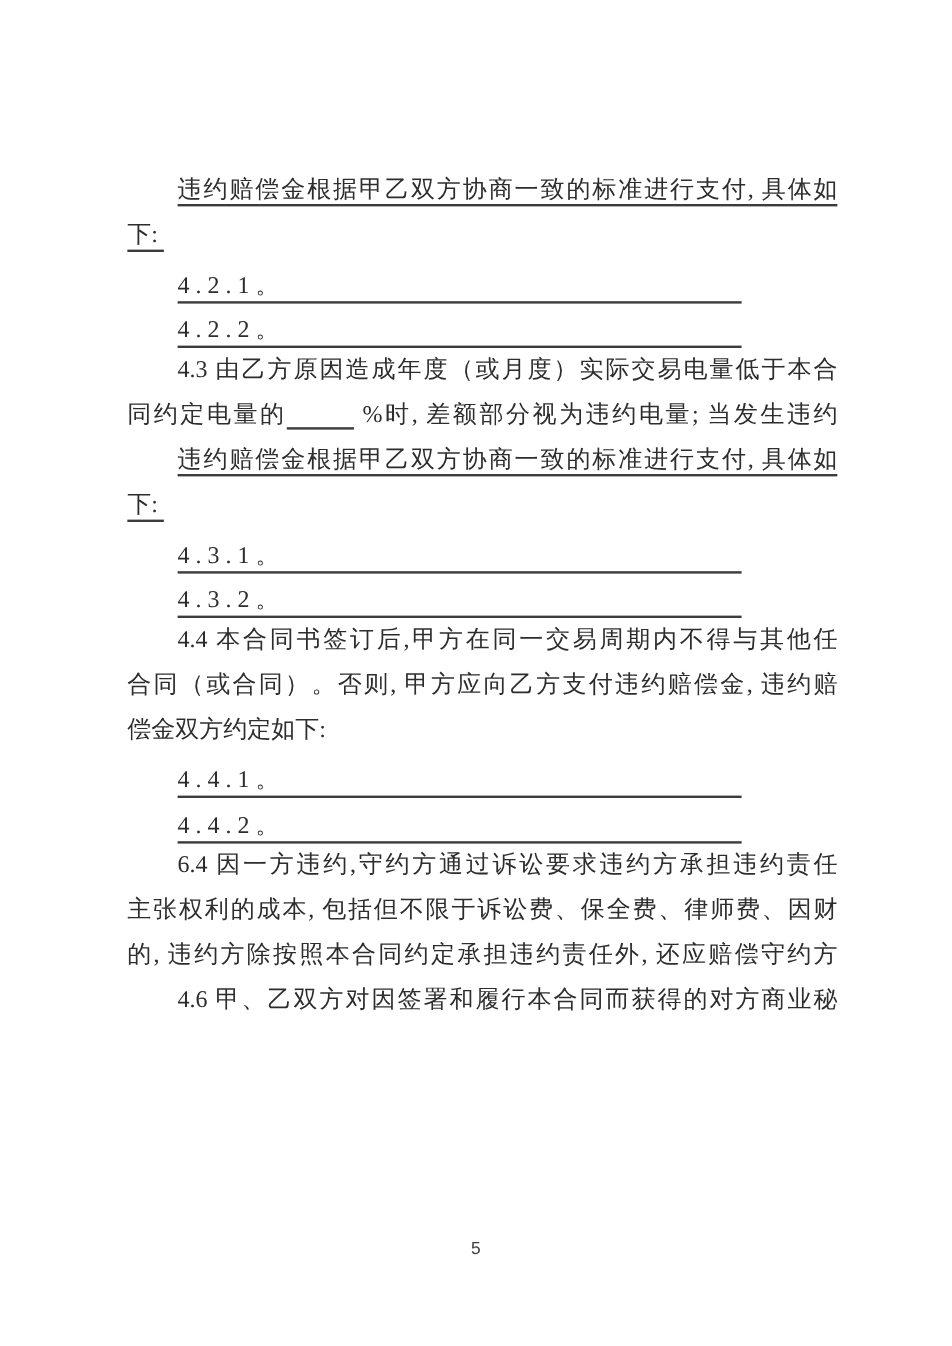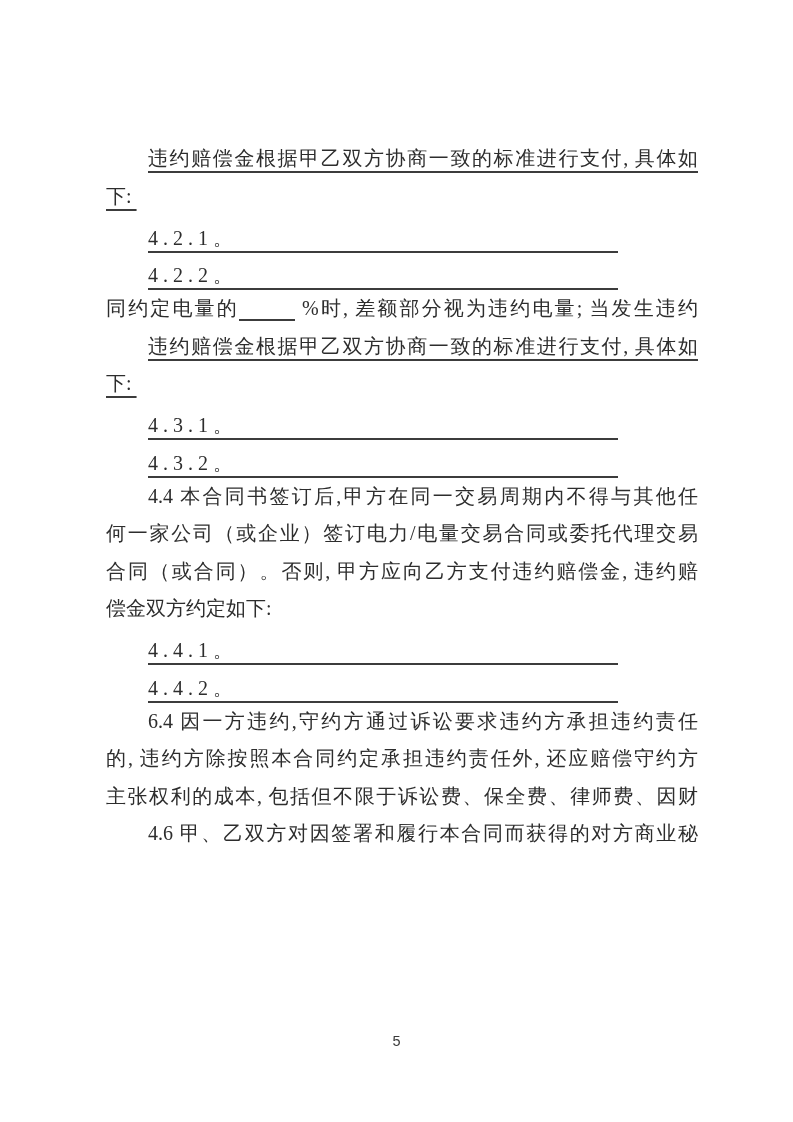--- a/index.html
+++ b/index.html
@@ -75,50 +75,50 @@
 
     <div class="blank-row">
       <span class="num">4.2.1</span>
       <span class="stop">。</span>
     </div>
     <div class="blank-row">
       <span class="num">4.2.2</span>
       <span class="stop">。</span>
     </div>
 
+    <div class="line indent fill">4.3 由乙方原因造成年度（或月度）实际交易电量低于本合</div>
     <div class="line fill"><span>同约定电量的</span><span class="inline-blank"></span><span>&nbsp;%时, 差额部分视为违约电量; 当发生违约</span></div>
 
     <div class="line indent u fill">违约赔偿金根据甲乙双方协商一致的标准进行支付, 具体如</div>
     <div class="line u end">下:&nbsp;</div>
 
     <div class="blank-row">
       <span class="num">4.3.1</span>
       <span class="stop">。</span>
     </div>
     <div class="blank-row">
       <span class="num">4.3.2</span>
       <span class="stop">。</span>
     </div>
 
     <div class="line indent fill">4.4 本合同书签订后,甲方在同一交易周期内不得与其他任</div>
-    <div class="line fill">何一家公司（或企业）签订电力/电量交易合同或委托代理交易</div>
     <div class="line fill">合同（或合同）。否则, 甲方应向乙方支付违约赔偿金, 违约赔</div>
     <div class="line end">偿金双方约定如下:</div>
 
     <div class="blank-row">
       <span class="num">4.4.1</span>
       <span class="stop">。</span>
     </div>
     <div class="blank-row">
       <span class="num">4.4.2</span>
       <span class="stop">。</span>
     </div>
 
     <div class="line indent fill">6.4 因一方违约,守约方通过诉讼要求违约方承担违约责任</div>
+    <div class="line fill">主张权利的成本, 包括但不限于诉讼费、保全费、律师费、因财</div>
     <div class="line fill">的, 违约方除按照本合同约定承担违约责任外, 还应赔偿守约方</div>
-    <div class="line fill">主张权利的成本, 包括但不限于诉讼费、保全费、律师费、因财</div>
 
     <div class="line indent fill">4.6 甲、乙双方对因签署和履行本合同而获得的对方商业秘</div>
 
   </div>
 
   <div class="page-number">5</div>
 </div>
 
 </body></html>

